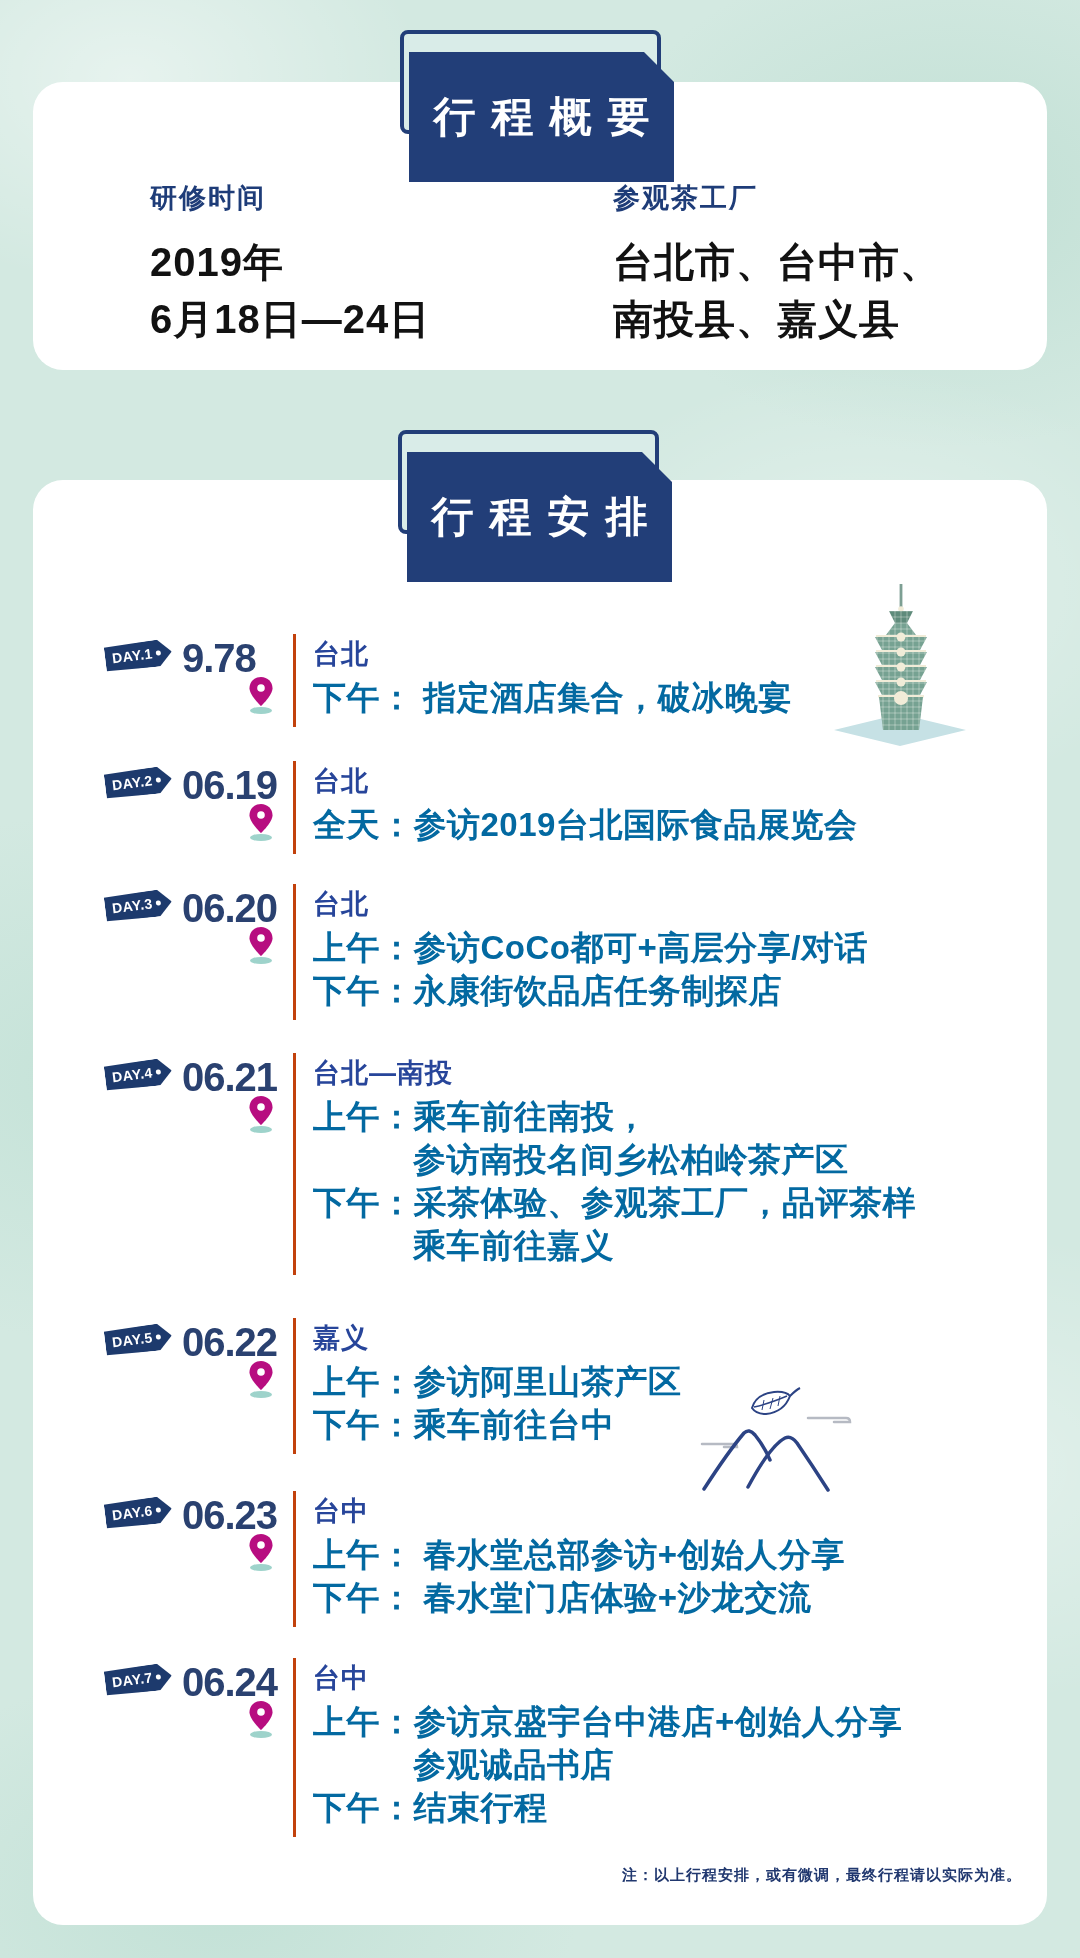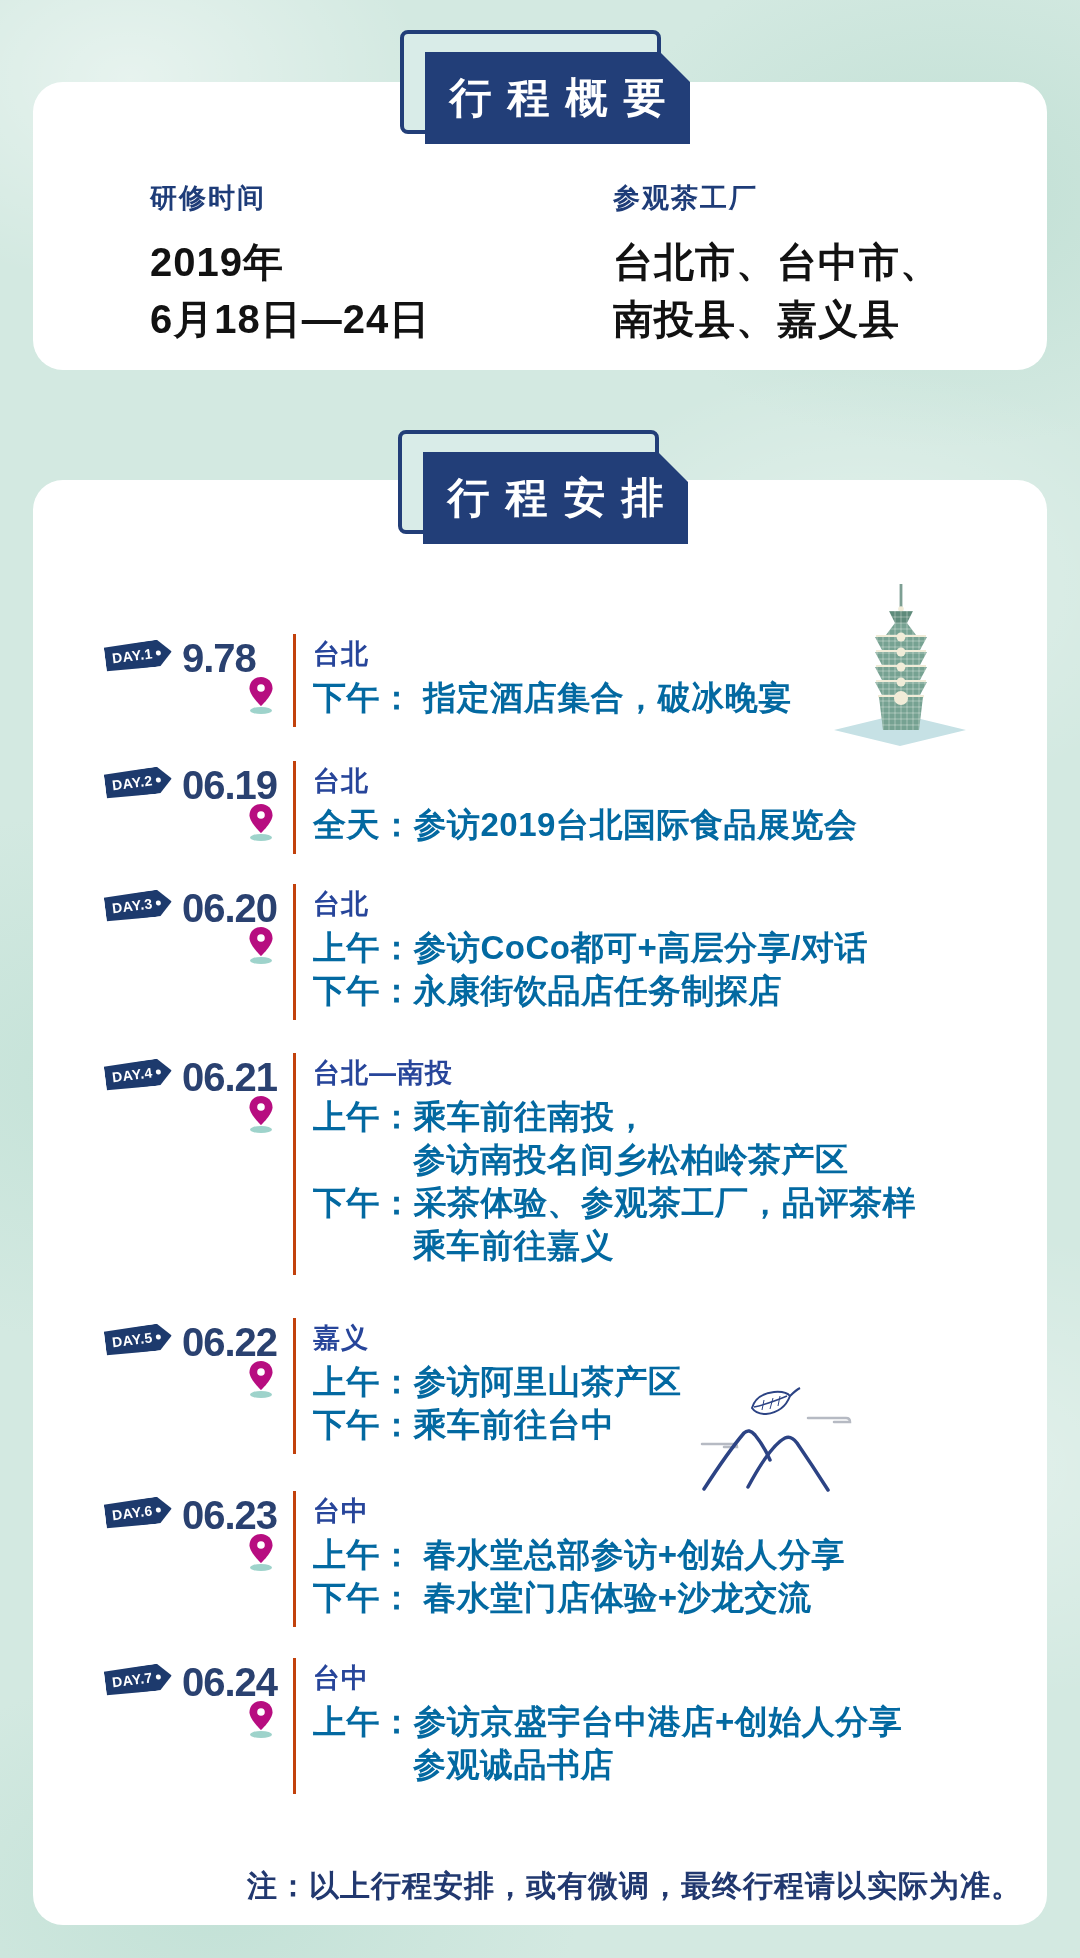--- a/index.html
+++ b/index.html
@@ -19,21 +19,21 @@
   .card1{top:82px;height:288px;}
   .card2{top:480px;height:1445px;}
 
   
   .badge{position:absolute;}
   .badge .back{
     position:absolute;width:261px;height:104px;background:#d9ece8;
     border:4px solid #223e78;border-radius:8px;box-sizing:border-box;
   }
   .badge .front{
-    position:absolute;left:25px;top:22px;width:265px;height:92px;background:#223e78;
+    position:absolute;left:9px;top:22px;width:265px;height:130px;background:#223e78;
     clip-path:polygon(0 0, calc(100% - 30px) 0, 100% 30px, 100% 100%, 0 100%);
     display:flex;align-items:center;justify-content:center;
   }
   .badge .front .t{
     color:#ffffff;font-size:42px;font-weight:900;letter-spacing:16px;padding-left:16px;white-space:nowrap;
   }
   .badge1{left:400px;top:30px;}
   .badge2{left:398px;top:430px;}
 
   
@@ -61,21 +61,21 @@
   .day-pin{position:absolute;left:142px;top:37px;}
   .day-body{
     border-left:3px solid #c2410c;padding:0 0 8px 17px;margin-top:-4px;min-height:70px;
   }
   .day-loc{font-size:27px;line-height:36px;font-weight:700;color:#27459a;letter-spacing:1px;padding-top:2px;}
   .day-acts{margin-top:4px;}
   .day-act{font-size:33px;line-height:43px;font-weight:900;color:#0369a1;letter-spacing:.5px;white-space:nowrap;}
   .day-act.indent{padding-left:100px;}
 
   .note{
-    position:absolute;right:25px;top:1386px;font-size:30px;font-weight:700;color:#21386f;letter-spacing:1px;
+    position:absolute;right:25px;top:1386px;font-size:15px;font-weight:700;color:#21386f;letter-spacing:1px;
   }
 
   .art{position:absolute;}
   .art-tower{left:826px;top:578px;}
   .art-mountain{left:690px;top:1386px;}
 </style>
 </head>
 <body>
 
 <div class="page">
@@ -256,20 +256,21 @@
         <ellipse cx="14" cy="35.5" rx="11" ry="3.6" fill="#9ed3cb"></ellipse>
         <path d="M14,2 C7.4,2 2.5,7 2.5,13.2 C2.5,20.4 14,31 14,31 C14,31 25.5,20.4 25.5,13.2 C25.5,7 20.6,2 14,2 Z" fill="#b70d80"></path>
         <circle cx="14" cy="13" r="3.8" fill="#ffffff"></circle>
       </svg>
     </div>
     <div class="day-body">
       <div class="day-loc">台中</div>
       <div class="day-acts">
               <div class="day-act">上午：参访京盛宇台中港店+创始人分享</div>
               <div class="day-act indent">参观诚品书店</div>
+              <div class="day-act">下午：结束行程</div>
             </div>
     </div>
   </div>
 </div>
     <div class="note">注：以上行程安排，或有微调，最终行程请以实际为准。</div>
   </div>
 
   <div class="badge badge1">
     <div class="back"></div>
     <div class="front">

